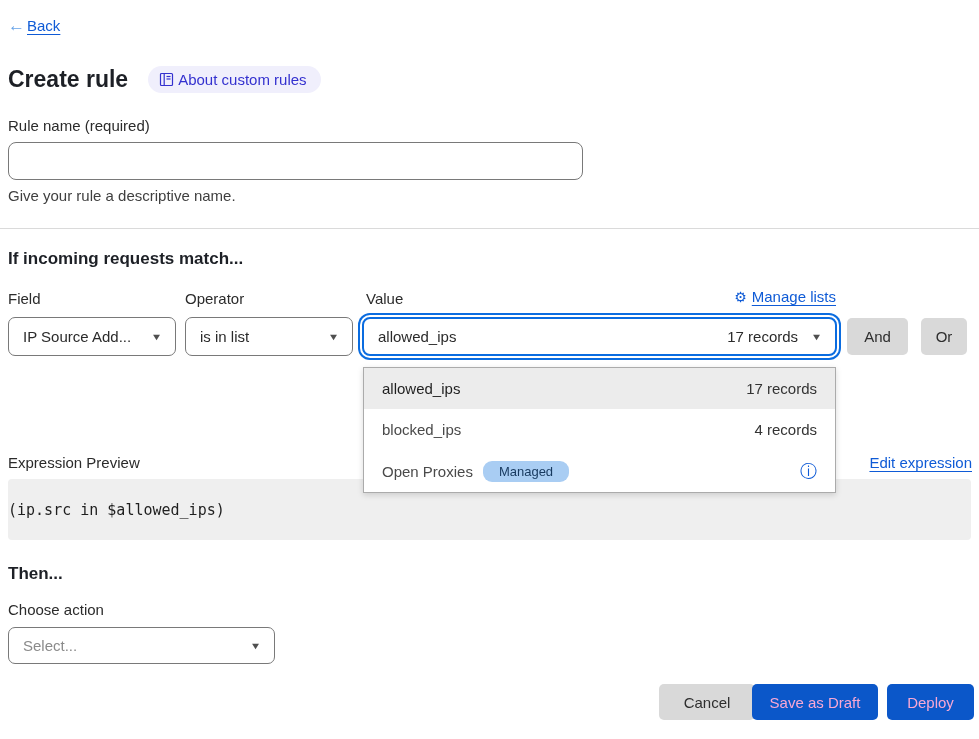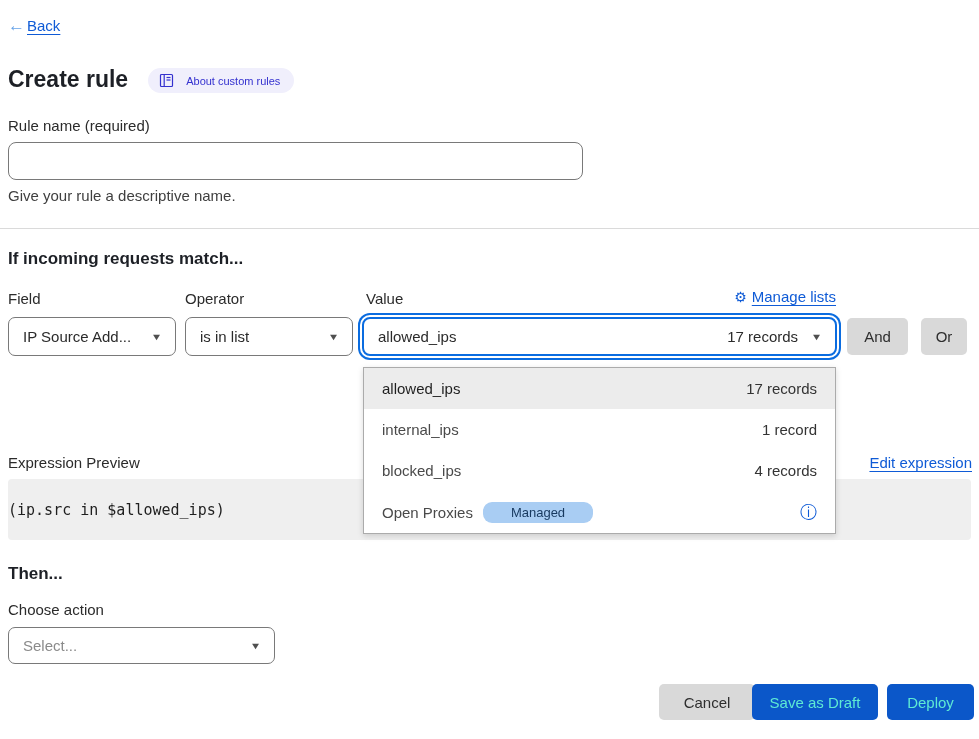--- a/index.html
+++ b/index.html
@@ -7,22 +7,22 @@
     font-family:"Liberation Sans", sans-serif; color:#222; }
   .abs { position:absolute; }
   #stage { position:relative; width:979px; height:739px; }
 
   
   .link { color:#0f5bd6; text-decoration:underline; text-underline-offset:3px; cursor:pointer; font-size:15px; }
   .back-arrow { color:#66a3e8; font-size:17px; margin-right:2px; text-decoration:none; }
 
   
   .page-title { font-size:23px; font-weight:bold; color:#1d2026; }
-  .about-pill { display:inline-flex; align-items:center; gap:12px; background:#f0effc;
-    border-radius:15px; padding:5px 14px 5px 11px; color:#3431cf; font-size:11px; cursor:pointer; }
+  .about-pill { display:inline-flex; align-items:center; gap:4px; background:#f0effc;
+    border-radius:15px; padding:5px 14px 5px 11px; color:#3431cf; font-size:15px; cursor:pointer; }
   .about-pill svg { display:block; }
 
   .field-label { font-size:15px; color:#2b2b2b; }
   .helper { font-size:15px; color:#3f3f3f; }
   .section-heading { font-size:17px; font-weight:bold; color:#1d2026; }
 
   .text-input { width:575px; height:38px; border:1px solid #797979; border-radius:8px;
     font-size:15px; padding:0 12px; outline:none; background:#fff; }
 
   .divider { width:979px; height:1px; background:#dadada; }
@@ -38,33 +38,33 @@
   .combo-focus { display:flex; align-items:center; justify-content:space-between;
     background:#fff; height:39px; padding:0 14px; font-size:15px; color:#2b2b2b;
     border:2px solid #0a6ce0; border-radius:8px; cursor:pointer;
     box-shadow:0 0 0 2px #ffffff, 0 0 0 4px #0a6ce0; }
   .combo-right { display:flex; align-items:center; gap:14px; }
 
   .gray-btn { display:flex; align-items:center; justify-content:center; background:#d9d9d9;
     border:none; border-radius:5px; font-size:15px; color:#2e2e2e; cursor:pointer;
     font-family:"Liberation Sans", sans-serif; }
   .blue-btn { display:flex; align-items:center; justify-content:center; background:#0b57c9;
-    border:none; border-radius:5px; font-size:15px; color:#5eead4; cursor:pointer;
+    border:none; border-radius:5px; font-size:15px; color:#f9a8d4; cursor:pointer;
     font-family:"Liberation Sans", sans-serif; }
 
   
   .listbox { background:#ffffff; border:1px solid #ababab; z-index:20;
     box-shadow:0 2px 6px rgba(0,0,0,0.15); }
   .listrow { display:flex; align-items:center; justify-content:space-between;
     height:41px; padding:0 18px; font-size:15px; color:#4a4a4a; cursor:pointer; }
   .listrow.selected { background:#ececec; color:#1f1f1f; }
   .listrow .records { color:#333333; }
   .row-left { display:flex; align-items:center; gap:10px; }
   .managed-pill { background:#a9cdf3; color:#17395f; font-size:13px; border-radius:9px;
-    padding:3px 28px; }
+    padding:3px 16px; }
   .info-glyph { color:#0f5bd6; font-size:17px; cursor:pointer; }
 
   .code-box { background:#efefef; border-radius:4px; display:flex; align-items:center; }
   .code-text { font-family:"DejaVu Sans Mono","Liberation Mono",monospace; font-size:15px;
     color:#1f1f1f; }
 
   .gear-glyph { color:#0f5bd6; font-size:14px; text-decoration:none; margin-right:5px; }
   .manage-wrap { display:flex; align-items:center; justify-content:flex-end; }
 </style>
 </head>
@@ -128,24 +128,20 @@
 
   <button class="abs gray-btn" style="left:847px; top:318px; width:61px; height:37px;">And</button>
   <button class="abs gray-btn" style="left:921px; top:318px; width:46px; height:37px;">Or</button>
 
   <div class="abs listbox" style="left:363px; top:367px; width:473px;">
     <div class="listrow selected">
       <span>allowed_ips</span>
       <span class="records">17 records</span>
     </div>
     <div class="listrow">
-      <span>internal_ips</span>
-      <span class="records">1 record</span>
-    </div>
-    <div class="listrow">
       <span>blocked_ips</span>
       <span class="records">4 records</span>
     </div>
     <div class="listrow" style="height:42px;">
       <span class="row-left">
         <span>Open Proxies</span>
         <span class="managed-pill">Managed</span>
       </span>
       <span class="info-glyph">ⓘ</span>
     </div>

